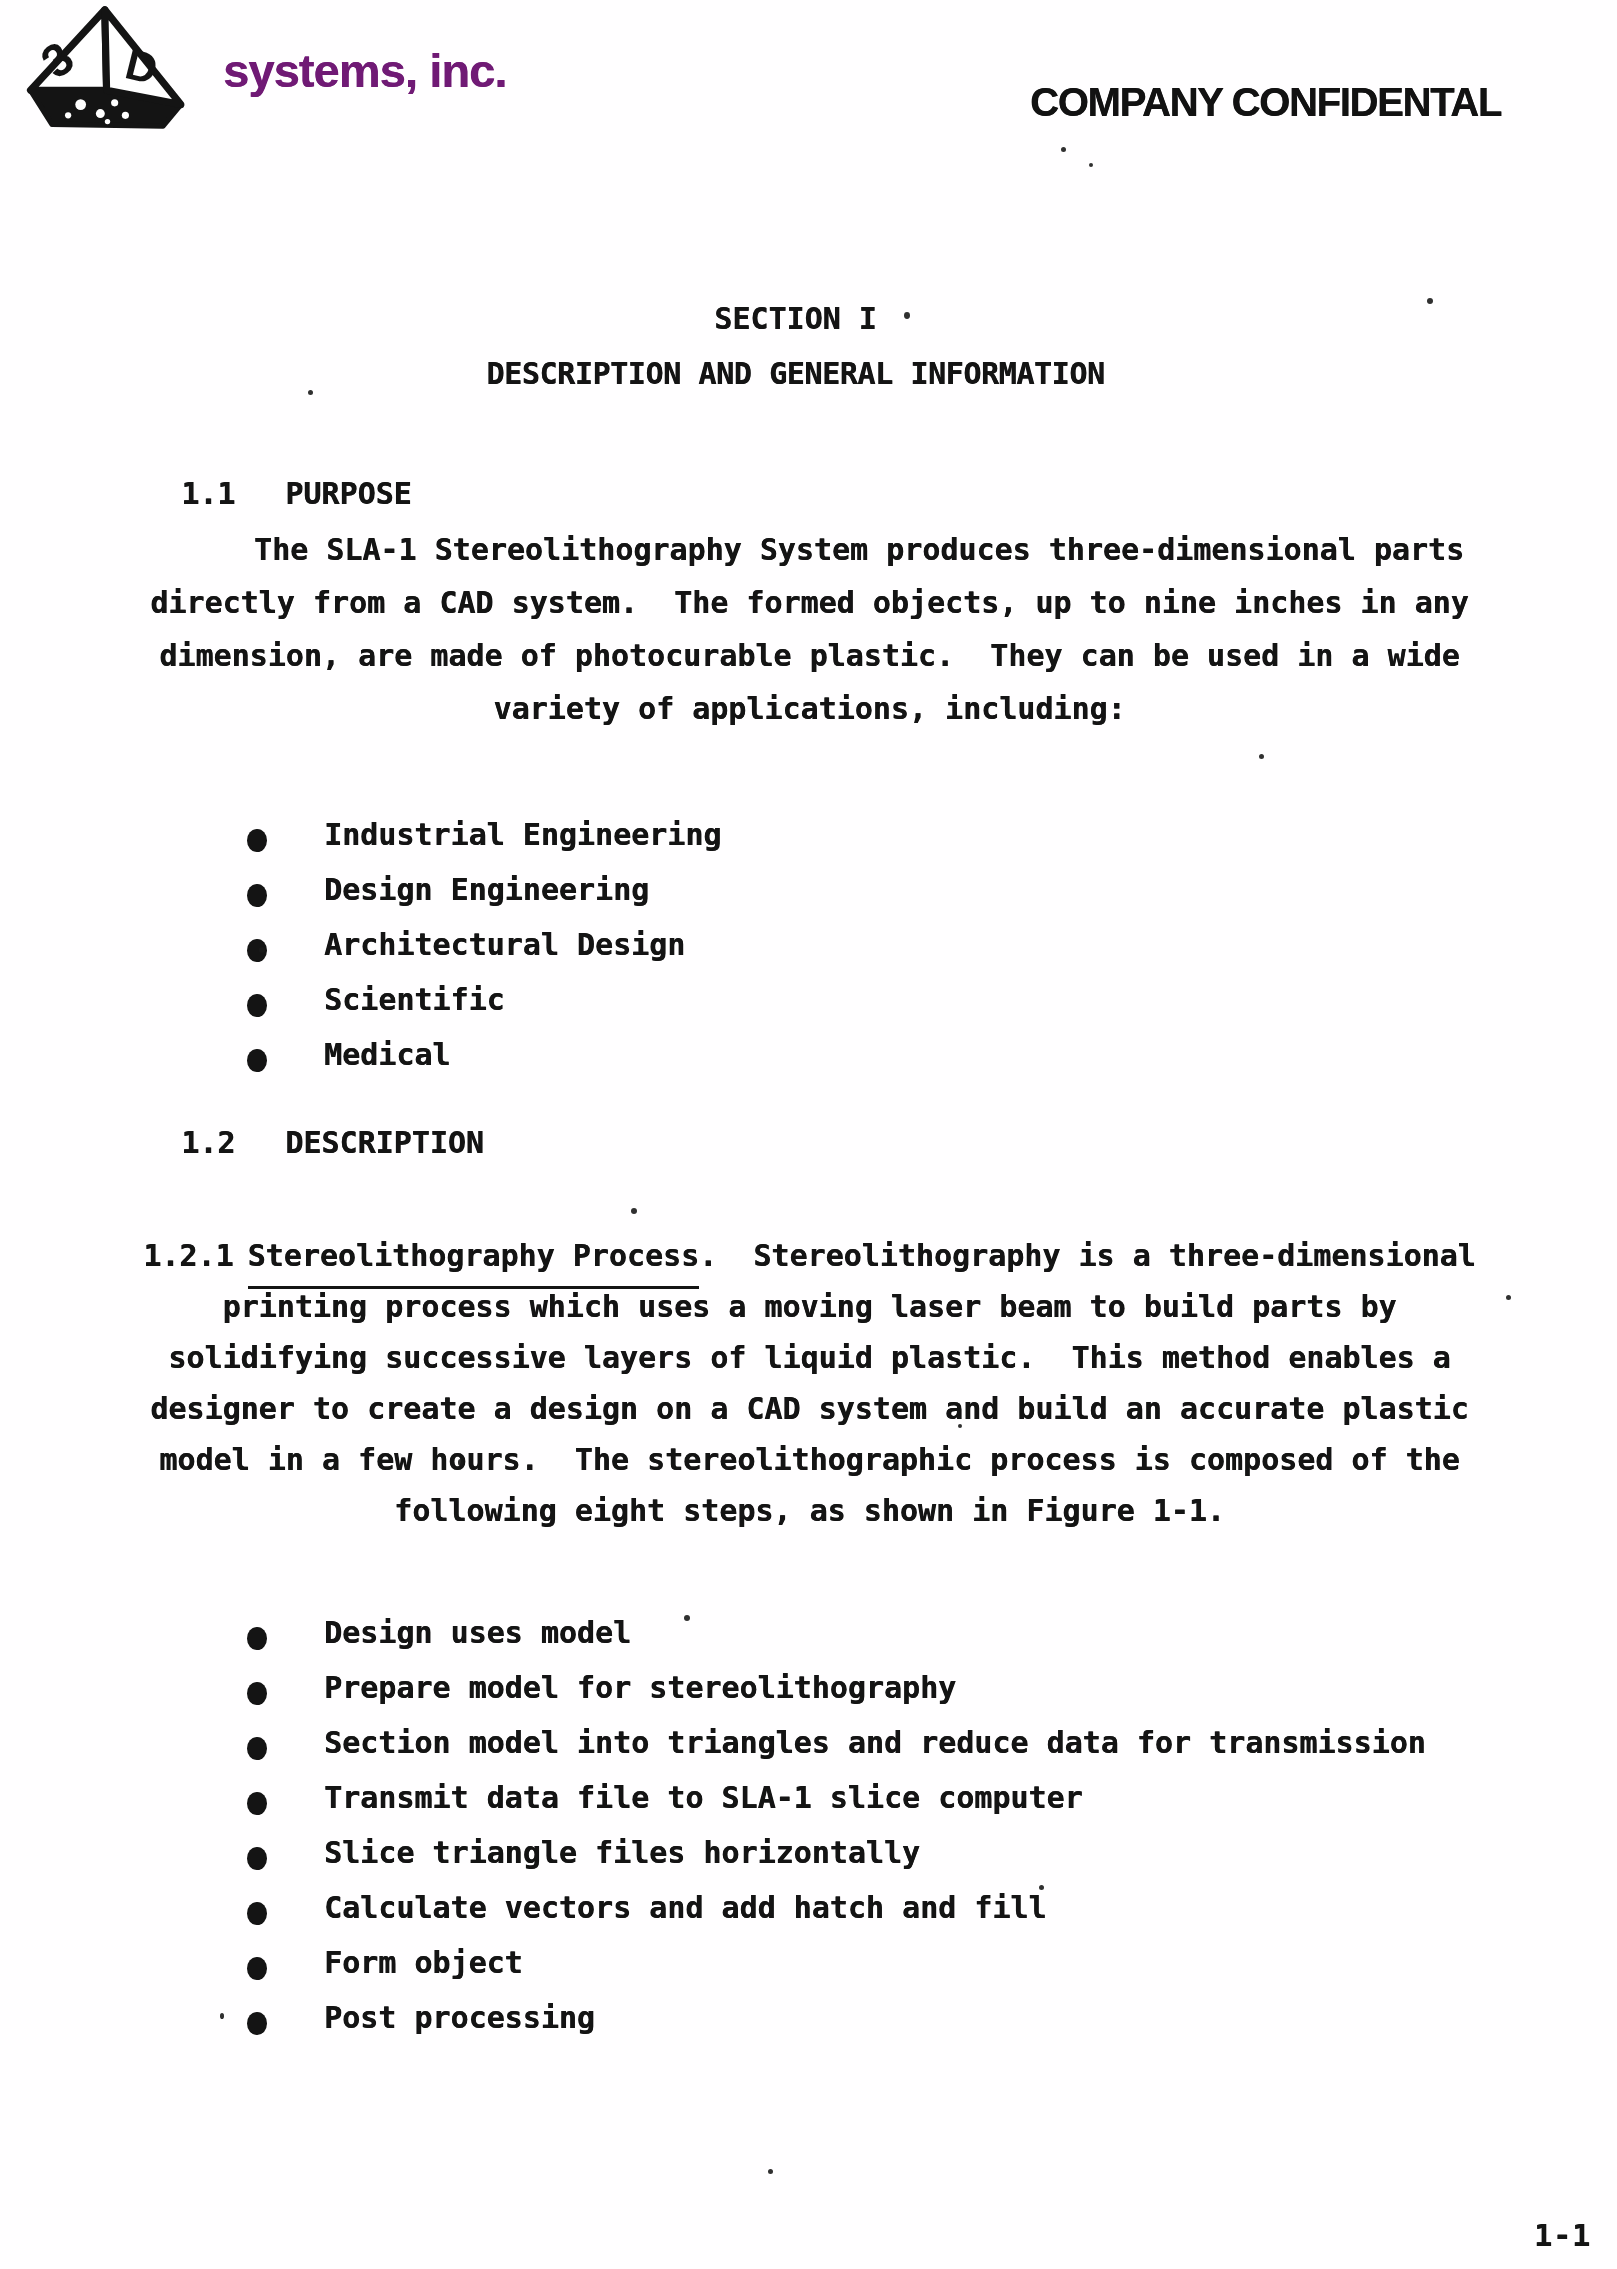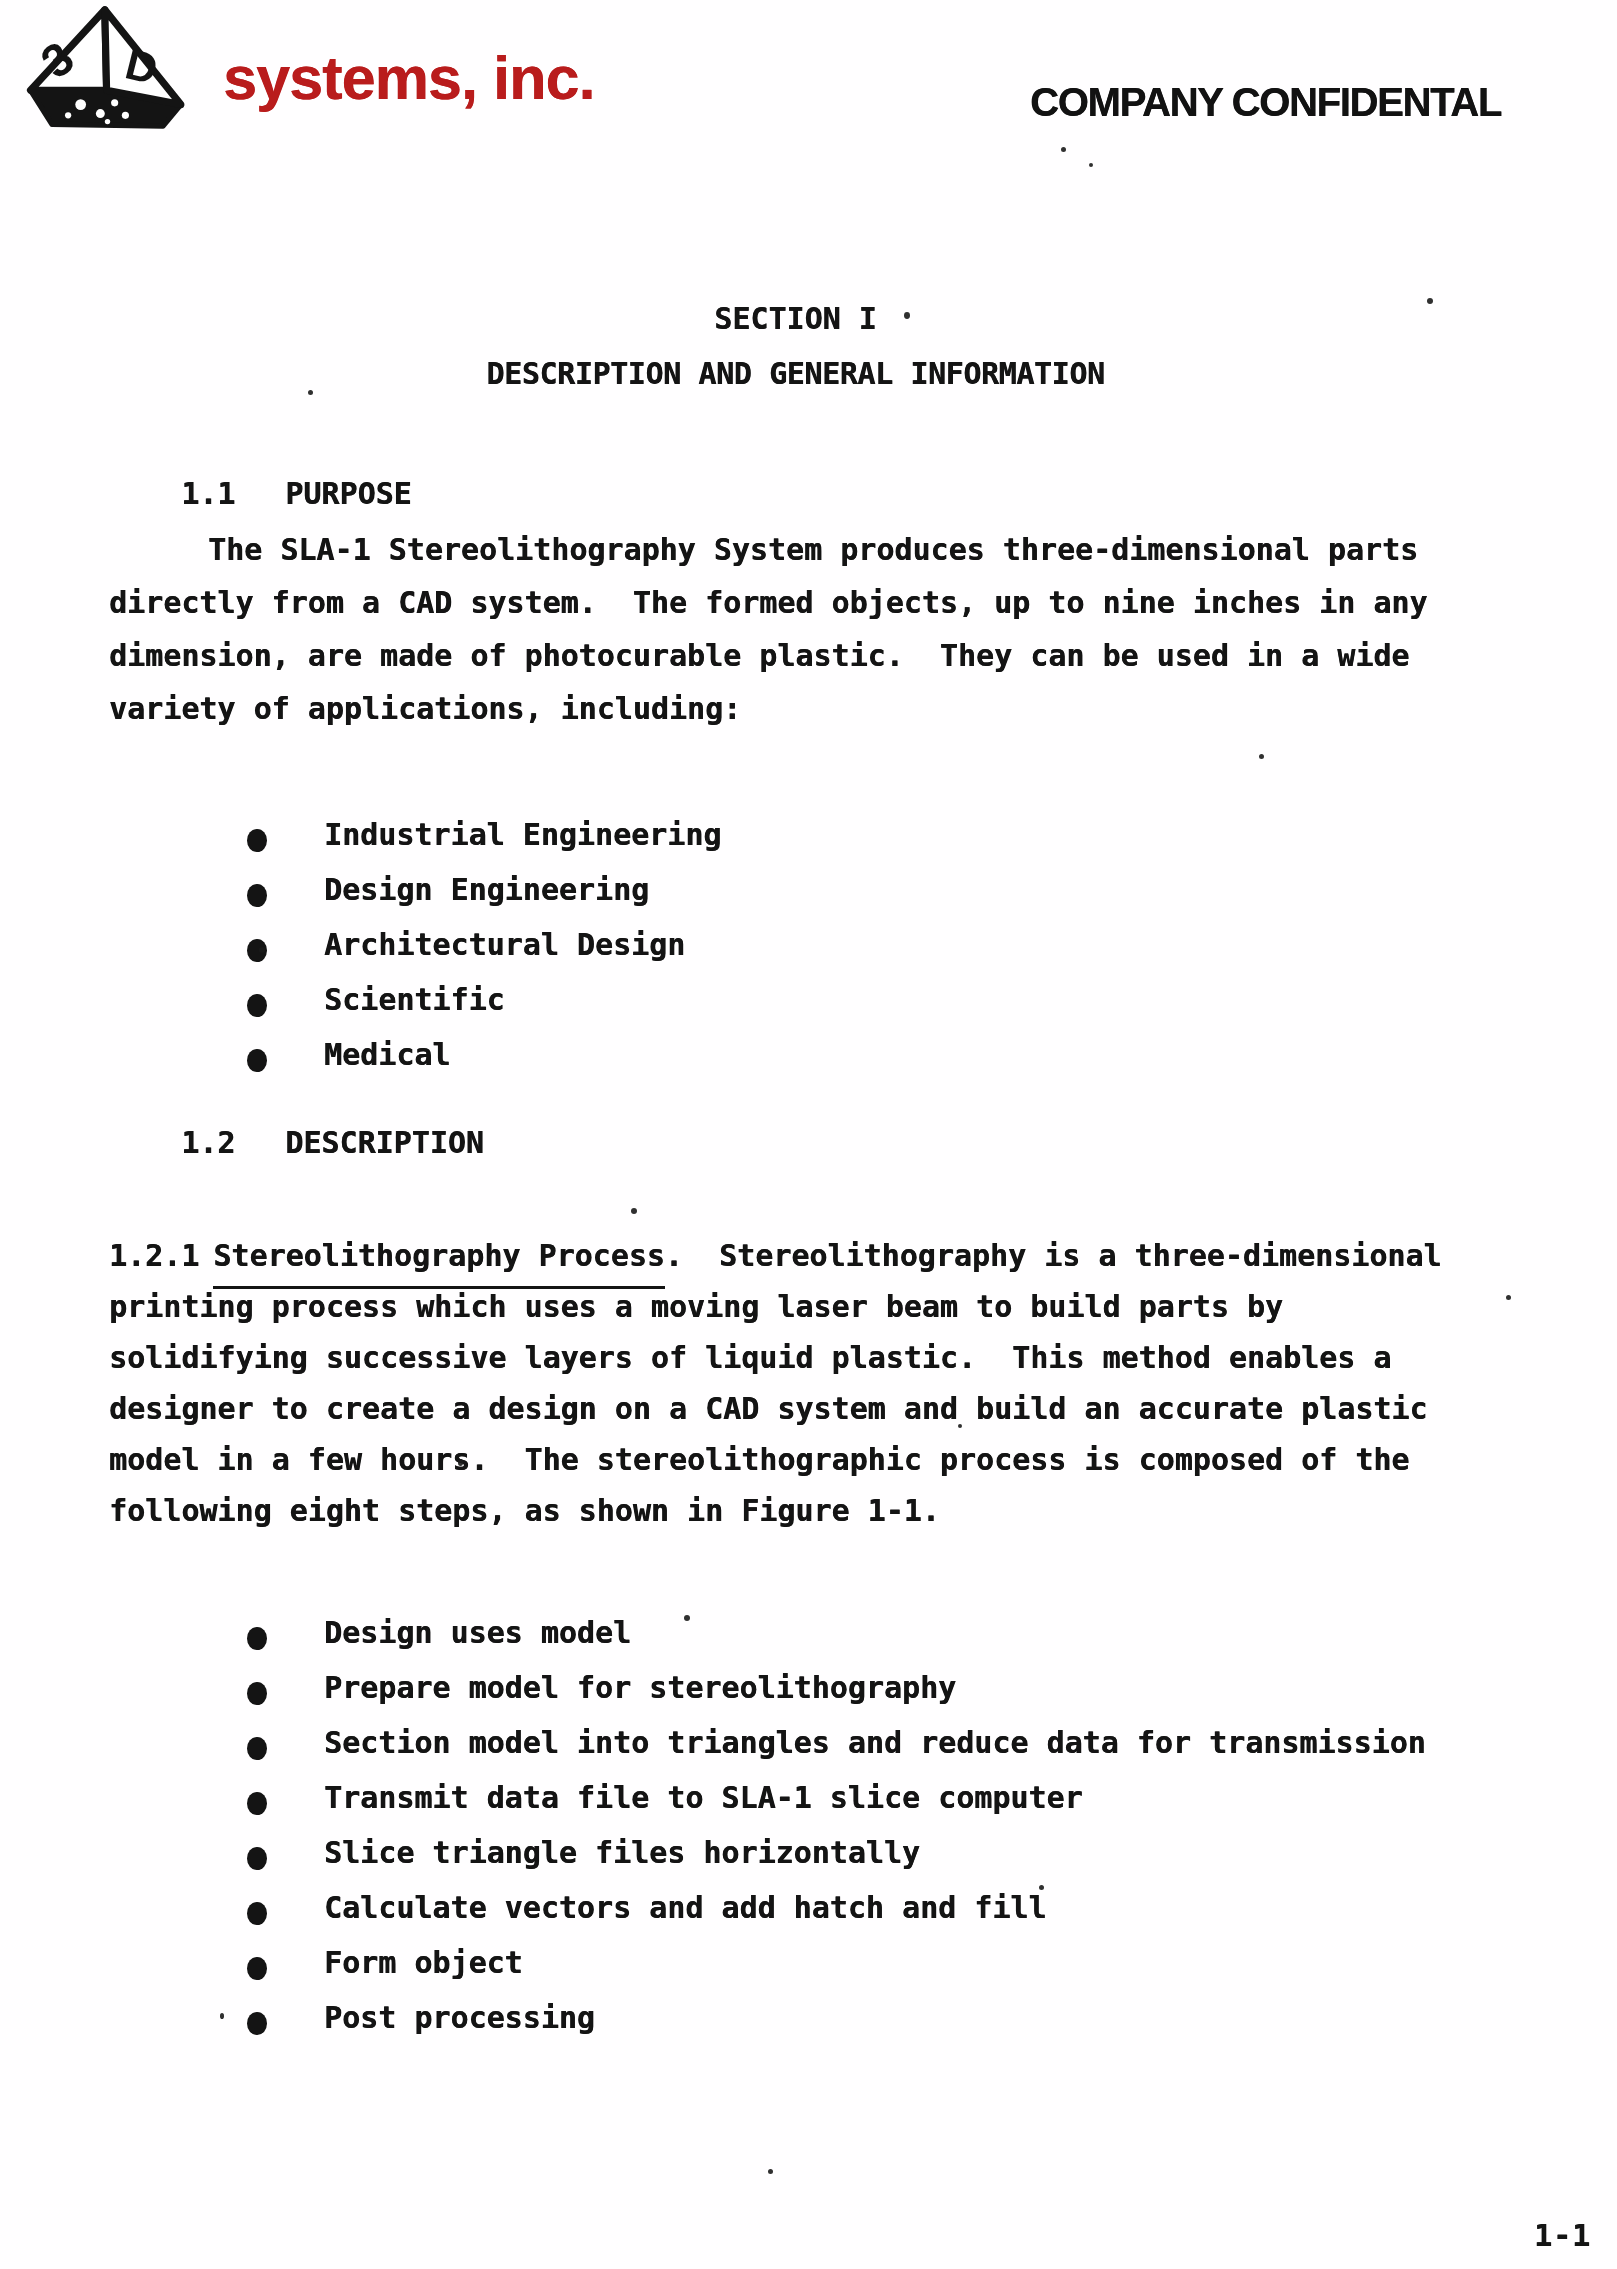--- a/index.html
+++ b/index.html
@@ -14,42 +14,42 @@
     color:#141414;
   }
   
   .ink { text-shadow: 0.4px 0 0 currentColor; }
 
   
   .logo { position:absolute; left:17.7px; top:3.5px; width:179px; height:126px; }
   .company-name {
     position:absolute; left:223px; top:43px;
     font-family:"Liberation Sans",sans-serif; font-weight:bold;
-    font-size:61px; letter-spacing:-0.9px; color:#b91c1c;
+    font-size:47px; letter-spacing:-0.9px; color:#701a75;
   }
   .confidential {
     position:absolute; left:975px; top:80px; width:581px;
     text-align:center;
     font-family:"Liberation Sans",sans-serif; font-weight:bold;
     font-size:40px; letter-spacing:-1.3px; color:#121212;
   }
 
   
   .sec-head { position:absolute; left:0; width:1591px; text-align:center; font-size:30px;margin-top:37px; }
   .sec-title    { top:264px; }
   .sec-subtitle { top:319px; letter-spacing:-0.4px; }
 
   
   .h-row { position:absolute; left:109px; font-size:30px; white-space:pre; }
   .h-row .h-num   { display:inline-block; width:104px; }
   .h-row.h11 { top:441px; }
   .h-row.h12 { top:1090px; }
 
   
-  .para { position:absolute; left:109px; width:1401px; font-size:30px; }
+  .para { position:absolute; left:109px; width:1401px; font-size:30px;text-align:center; }
   .para .line { height:53px; white-space:pre; }
   .para .line.indent { text-indent:99px; }
   .para.p-purpose { top:532px; }
   .para.p-desc    { top:1238px; }
   .para.p-desc .line { height:51px; }
   .u-title { border-bottom:3.5px solid #141414; padding-bottom:13px; margin-left:14px; }
 
   
   .blist { position:absolute; left:109px; width:1401px; font-size:30px;margin-top:19px; }
   .brow { position:relative; height:55px; }

